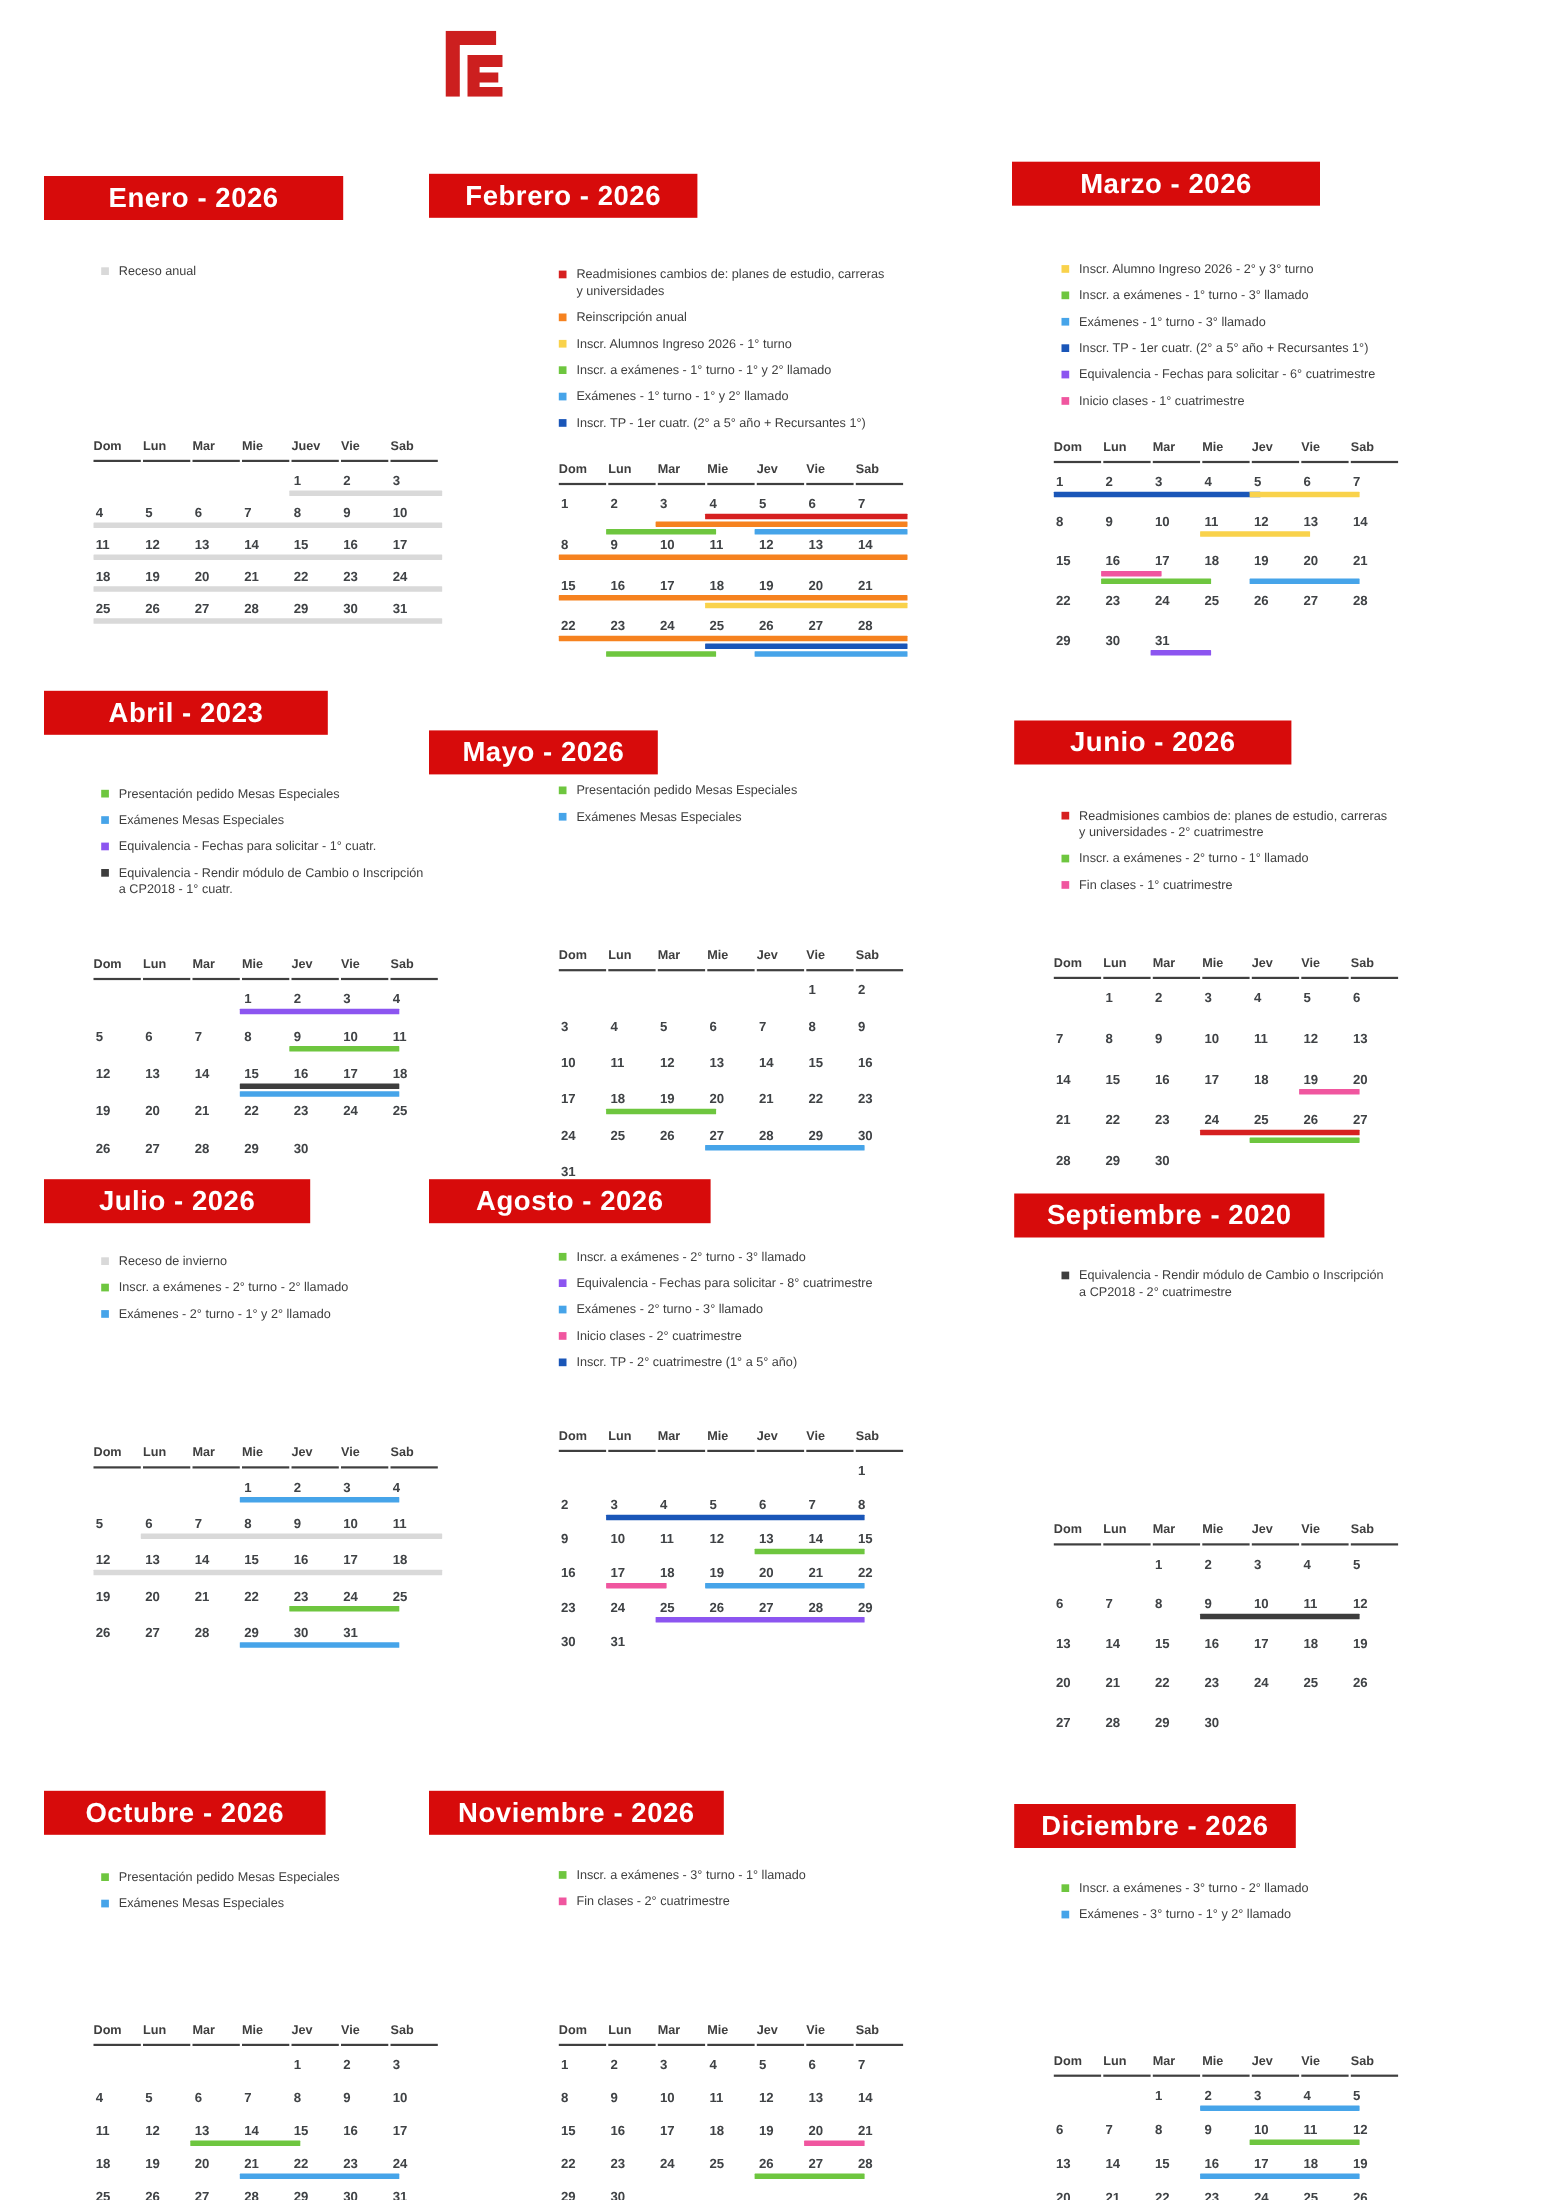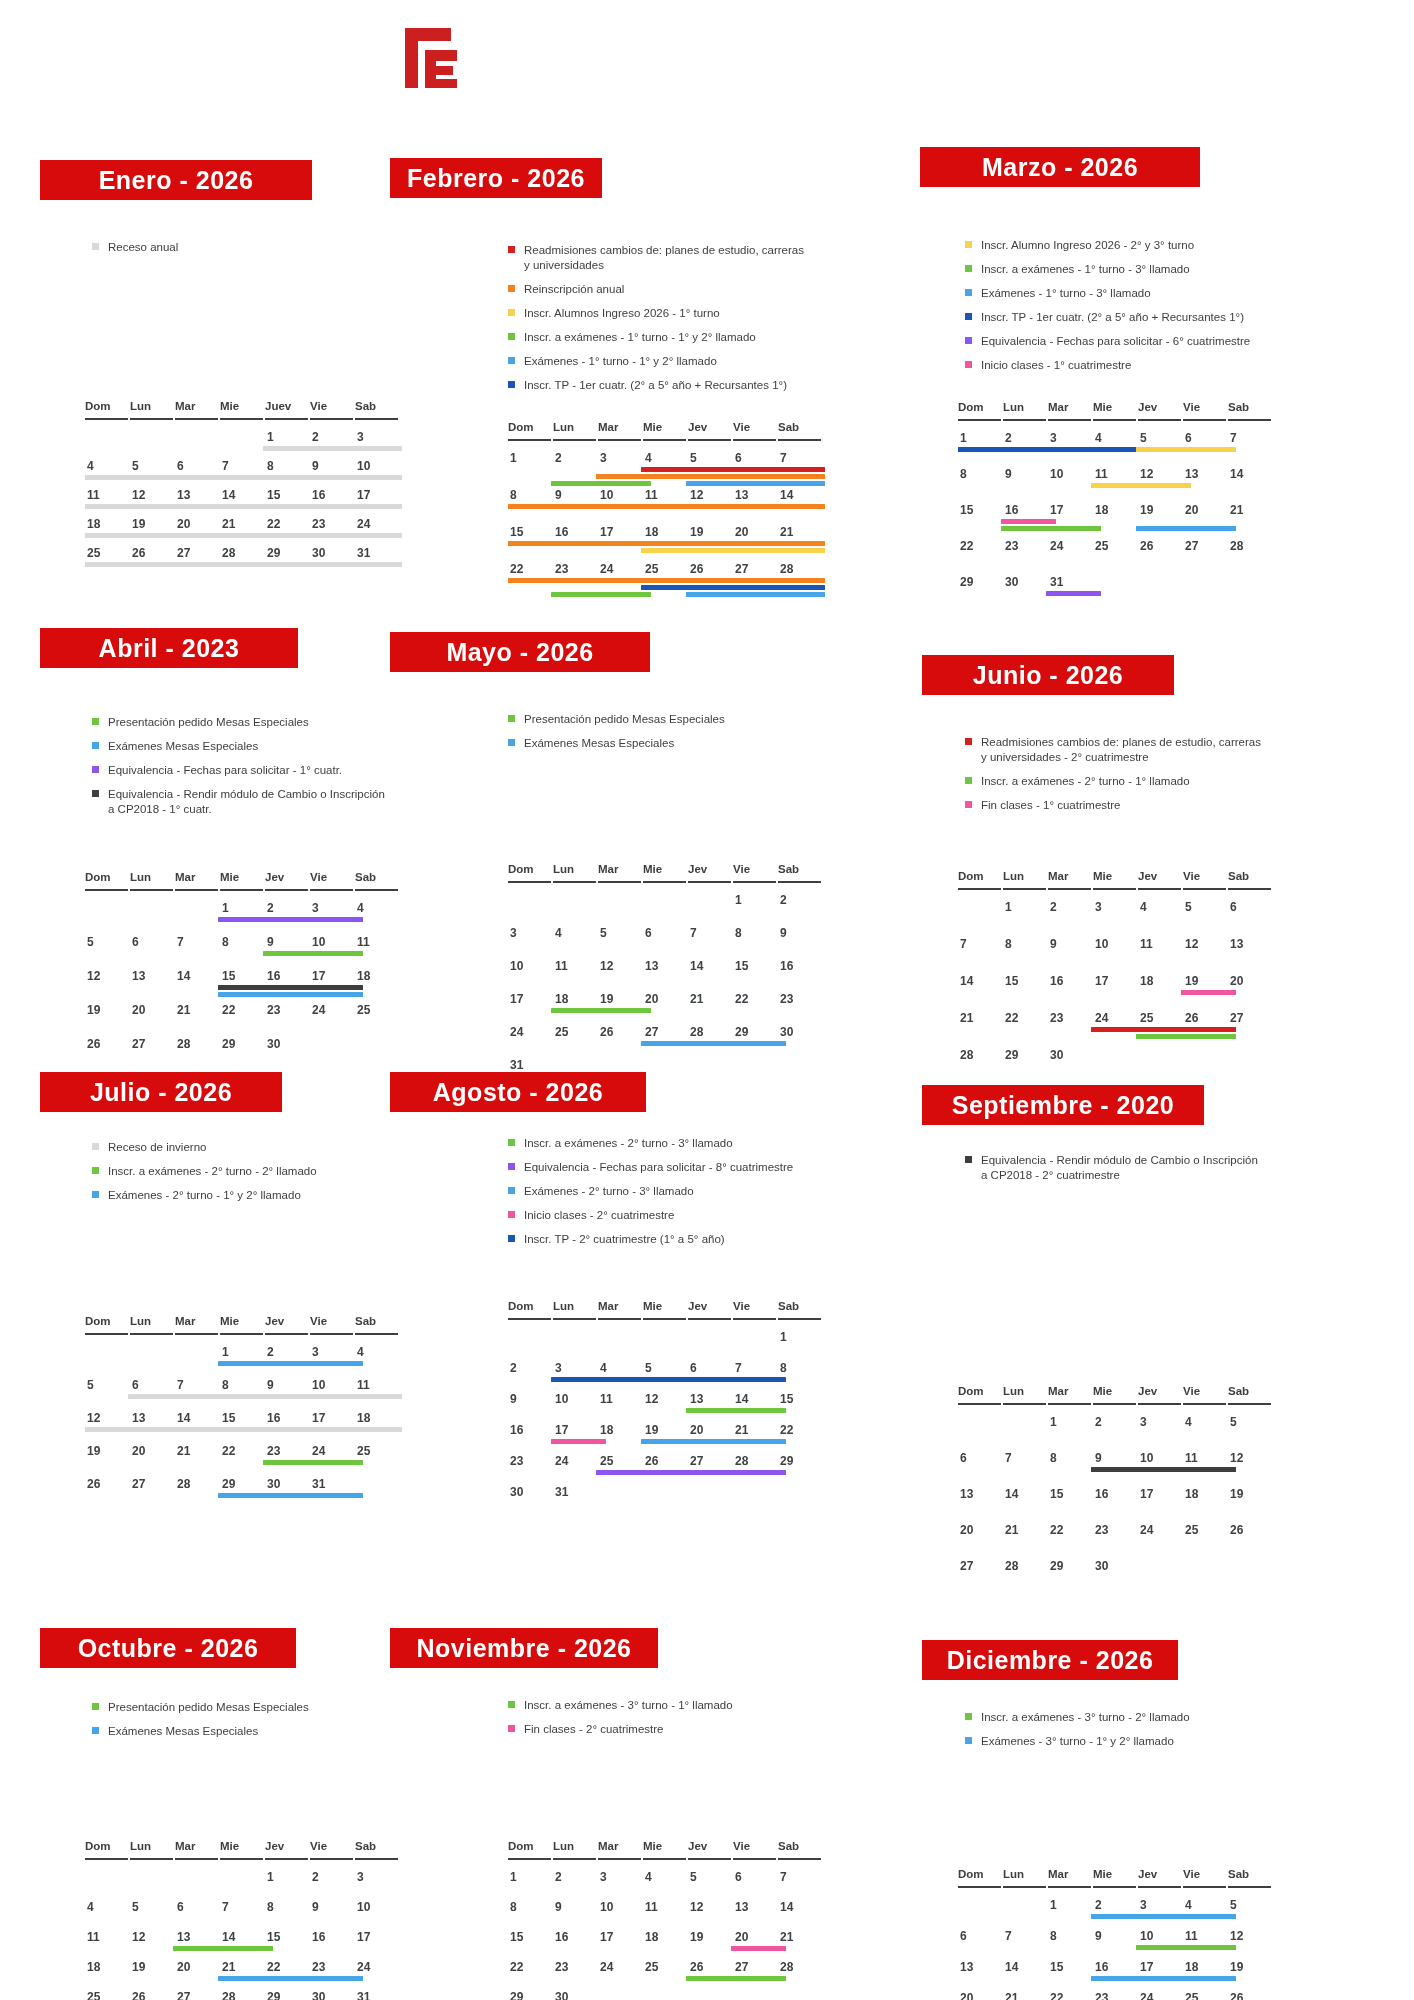--- a/index.html
+++ b/index.html
@@ -81,21 +81,21 @@
       <span class="num" style="left: 137px; top: 146px;">28</span>
       <span class="num" style="left: 182px; top: 146px;">29</span>
       <span class="num" style="left: 227px; top: 146px;">30</span>
       <span class="num" style="left: 272px; top: 146px;">31</span>
       <div class="bar" style="left: 178px; top: 46px; width: 139px; background: rgb(217, 217, 217);"></div>
       <div class="bar" style="left: 0px; top: 75px; width: 317px; background: rgb(217, 217, 217);"></div>
       <div class="bar" style="left: 0px; top: 104px; width: 317px; background: rgb(217, 217, 217);"></div>
       <div class="bar" style="left: 0px; top: 133px; width: 317px; background: rgb(217, 217, 217);"></div>
       <div class="bar" style="left: 0px; top: 162px; width: 317px; background: rgb(217, 217, 217);"></div>
     </div>
-    <div class="banner" style="left: 390px; top: 158px; width: 212px; background: rgb(215, 11, 11);">Febrero - 2026</div>
+    <div class="banner" style="left: 390px; top: 158px; width: 244px; background: rgb(215, 11, 11);">Febrero - 2026</div>
     <div class="legend" style="left: 508px; top: 243px;">
       <div class="legend-item">
         <span class="swatch" style="background: rgb(214, 32, 32);"></span>
         <span>Readmisiones cambios de: planes de estudio, carreras y universidades</span>
       </div>
       <div class="legend-item">
         <span class="swatch" style="background: rgb(246, 130, 31);"></span>
         <span>Reinscripción anual</span>
       </div>
       <div class="legend-item">
@@ -292,21 +292,21 @@
       <span class="num" style="left: 2px; top: 166px;">26</span>
       <span class="num" style="left: 47px; top: 166px;">27</span>
       <span class="num" style="left: 92px; top: 166px;">28</span>
       <span class="num" style="left: 137px; top: 166px;">29</span>
       <span class="num" style="left: 182px; top: 166px;">30</span>
       <div class="bar" style="left: 133px; top: 46px; width: 145px; background: rgb(140, 85, 240);"></div>
       <div class="bar" style="left: 178px; top: 80px; width: 100px; background: rgb(110, 198, 63);"></div>
       <div class="bar" style="left: 133px; top: 114px; width: 145px; background: rgb(61, 61, 61);"></div>
       <div class="bar" style="left: 133px; top: 121px; width: 145px; background: rgb(70, 164, 233);"></div>
     </div>
-    <div class="banner" style="left: 390px; top: 632px; width: 260px; background: rgb(215, 11, 11);">Mayo - 2026</div>
+    <div class="banner" style="left: 390px; top: 664px; width: 208px; background: rgb(215, 11, 11);">Mayo - 2026</div>
     <div class="legend" style="left: 508px; top: 712px;">
       <div class="legend-item">
         <span class="swatch" style="background: rgb(110, 198, 63);"></span>
         <span>Presentación pedido Mesas Especiales</span>
       </div>
       <div class="legend-item">
         <span class="swatch" style="background: rgb(70, 164, 233);"></span>
         <span>Exámenes Mesas Especiales</span>
       </div>
     </div>

